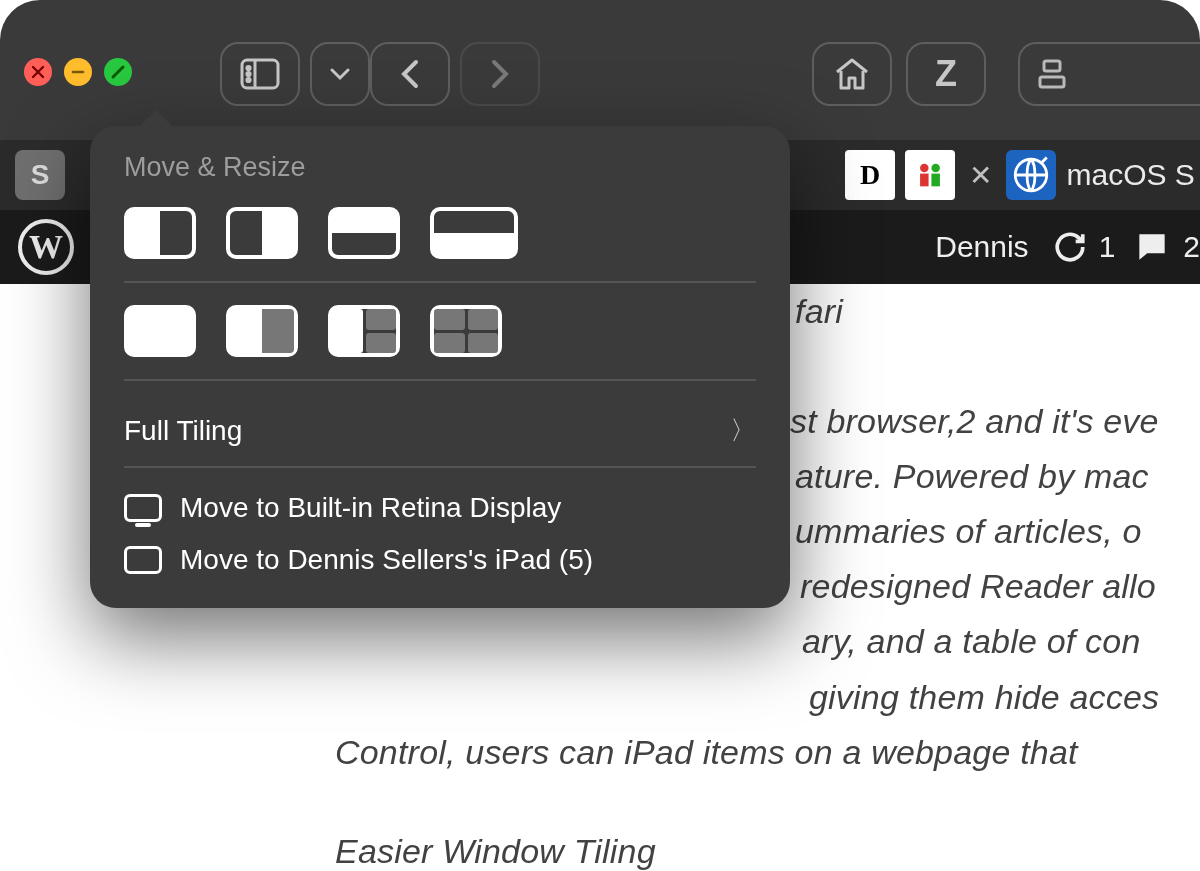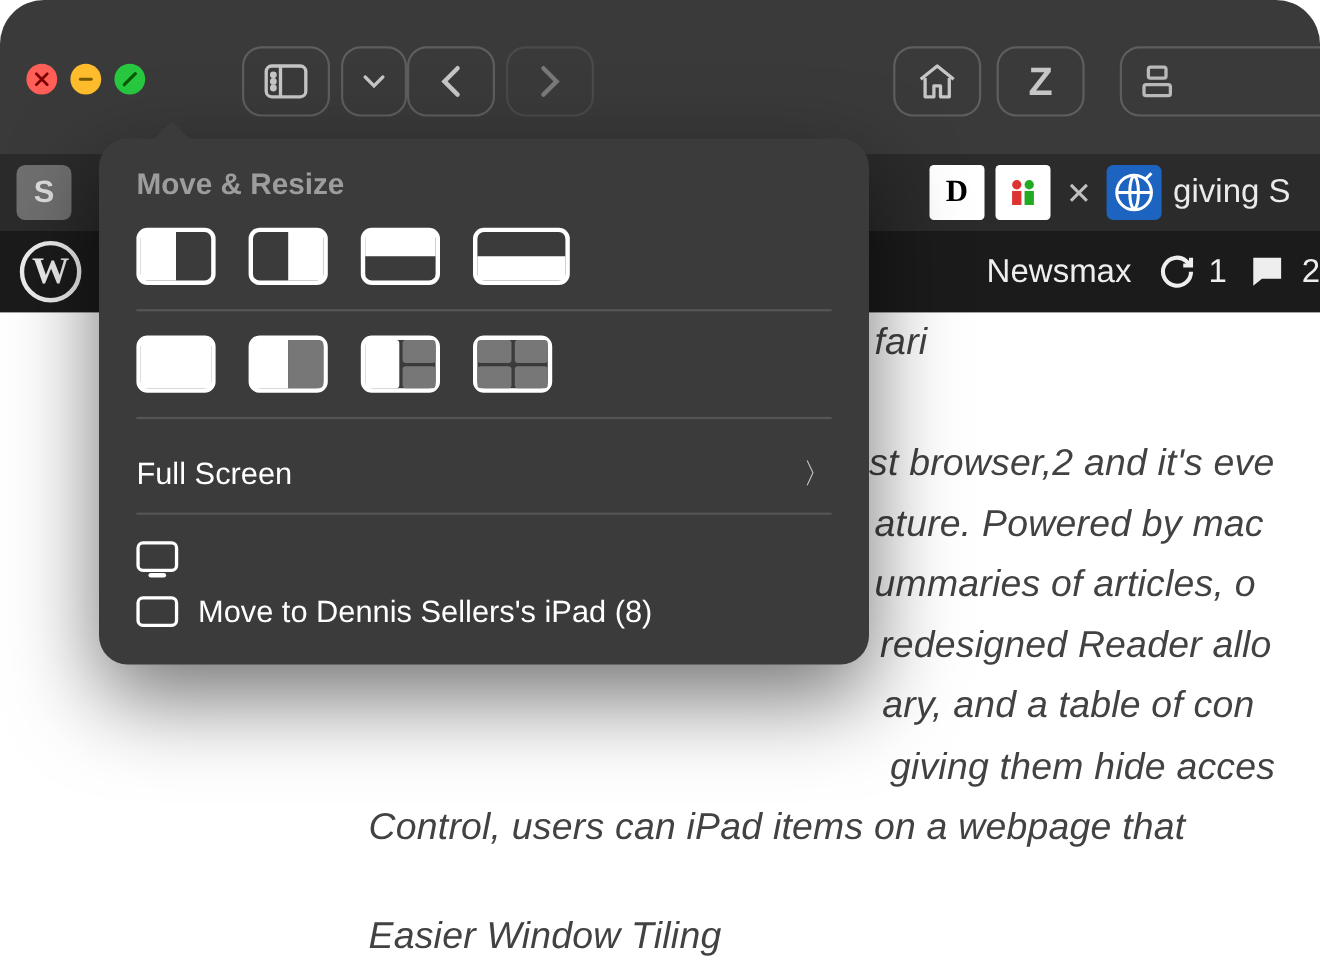--- a/index.html
+++ b/index.html
@@ -61,21 +61,21 @@
   .page .line { display:block; }
   .sub { margin-top:44px; }
   
   
   .popover { position:absolute; top:126px; left:90px; width:700px;
              background:#3b3b3b; border-radius:26px; color:#ddd;
              box-shadow:0 30px 80px rgba(0,0,0,0.55); padding:26px 34px 22px 34px; }
   .popover::before { content:""; position:absolute; top:-16px; left:48px;
                      border-left:18px solid transparent; border-right:18px solid transparent;
                      border-bottom:18px solid #3b3b3b; }
-  .pv-heading { font-size:27px; font-weight:700; color:#9d9d9d; margin-bottom:24px; }
+  .pv-heading { font-size:27px; font-weight:400; color:#9d9d9d; margin-bottom:24px; }
   .pv-row { display:flex; gap:30px; margin-bottom:22px; }
   .tile { width:72px; height:52px; border:4px solid #fff; border-radius:10px; position:relative; cursor:pointer; }
   .tile.wide { width:88px; }
   
   .fillL  { position:absolute; inset:0; width:50%; background:#fff; border-radius:4px 0 0 4px; }
   .fillR  { position:absolute; inset:0; left:50%; width:50%; background:#fff; border-radius:0 4px 4px 0; }
   .fillT  { position:absolute; inset:0; height:50%; background:#fff; border-radius:4px 4px 0 0; }
   .fillB  { position:absolute; inset:0; top:50%; height:50%; background:#fff; border-radius:0 0 4px 4px; }
   .fillAll{ position:absolute; inset:0; background:#fff; border-radius:4px; }
   .dimR   { position:absolute; inset:0; left:50%; width:50%; background:#777; border-radius:0 4px 4px 0; }
@@ -105,21 +105,21 @@
   <span class="line" style="padding-left:465px">redesigned Reader allo</span>
   <span class="line" style="padding-left:467px">ary, and a table of con</span>
   <span class="line" style="padding-left:474px">giving them hide acces</span>
   <span class="line" style="padding-left:0px">Control, users can iPad items on a webpage that</span>
   <span class="line sub" style="padding-left:0px">Easier Window Tiling</span>
 </div>
 
 <div class="wp-bar">
   <div class="wp-logo">W</div>
   <div class="wp-right">
-    <div class="wp-item" style="margin-right:6px">Newsmax</div>
+    <div class="wp-item" style="margin-right:6px">Dennis</div>
     <div class="wp-item">
       <svg width="34" height="34" viewBox="0 0 24 24" fill="none" stroke="#eee" stroke-width="2.6">
           <path d="M21 12a9 9 0 1 1-3-6.7L21 8"></path>
           <path d="M21 3v5h-5"></path>
         </svg>
       <span>1</span>
     </div>
     <div class="wp-item">
       <svg width="38" height="38" viewBox="0 0 24 24" fill="#eee">
           <path d="M4 4h16v12H9l-5 4V4z"></path>
@@ -142,21 +142,21 @@
       </svg>
   </div>
   <div class="fav-close">✕</div>
   <div class="fav-globe">
      <svg width="42" height="42" viewBox="0 0 24 24" fill="none" stroke="#fff" stroke-width="1.6">
         <circle cx="12" cy="12" r="9"></circle>
         <path d="M3 12h18M12 3c3 3 3 15 0 18M12 3c-3 3-3 15 0 18"></path>
         <path d="M18 5l3-3"></path>
       </svg>
   </div>
-  <div class="fav-text">giving S</div>
+  <div class="fav-text">macOS S</div>
 </div>
 
 <div class="toolbar">
 
   <div class="traffic">
     <div class="tl tl-red">
       <svg viewBox="0 0 16 16">
           <path d="M3 3l10 10M13 3L3 13" stroke="#7a0000" stroke-width="2.4" stroke-linecap="round"></path>
         </svg>
     </div>
@@ -263,26 +263,27 @@
           <div></div>
           <div></div>
           <div></div>
         </div>
     </div>
   </div>
 
   <div class="pv-sep"></div>
 
   <div class="pv-menu-item">
-    <span>Full Screen</span>
+    <span>Full Tiling</span>
     <span class="chev">〉</span>
   </div>
 
   <div class="pv-sep" style="margin:8px 0 14px 0"></div>
 
   <div class="pv-menu-item">
     <span class="disp-ico stand"></span>
+    <span>Move to Built-in Retina Display</span>
   </div>
   <div class="pv-menu-item">
     <span class="disp-ico"></span>
-    <span>Move to Dennis Sellers's iPad (8)</span>
+    <span>Move to Dennis Sellers's iPad (5)</span>
   </div>
 </div>
 
 </body></html>

